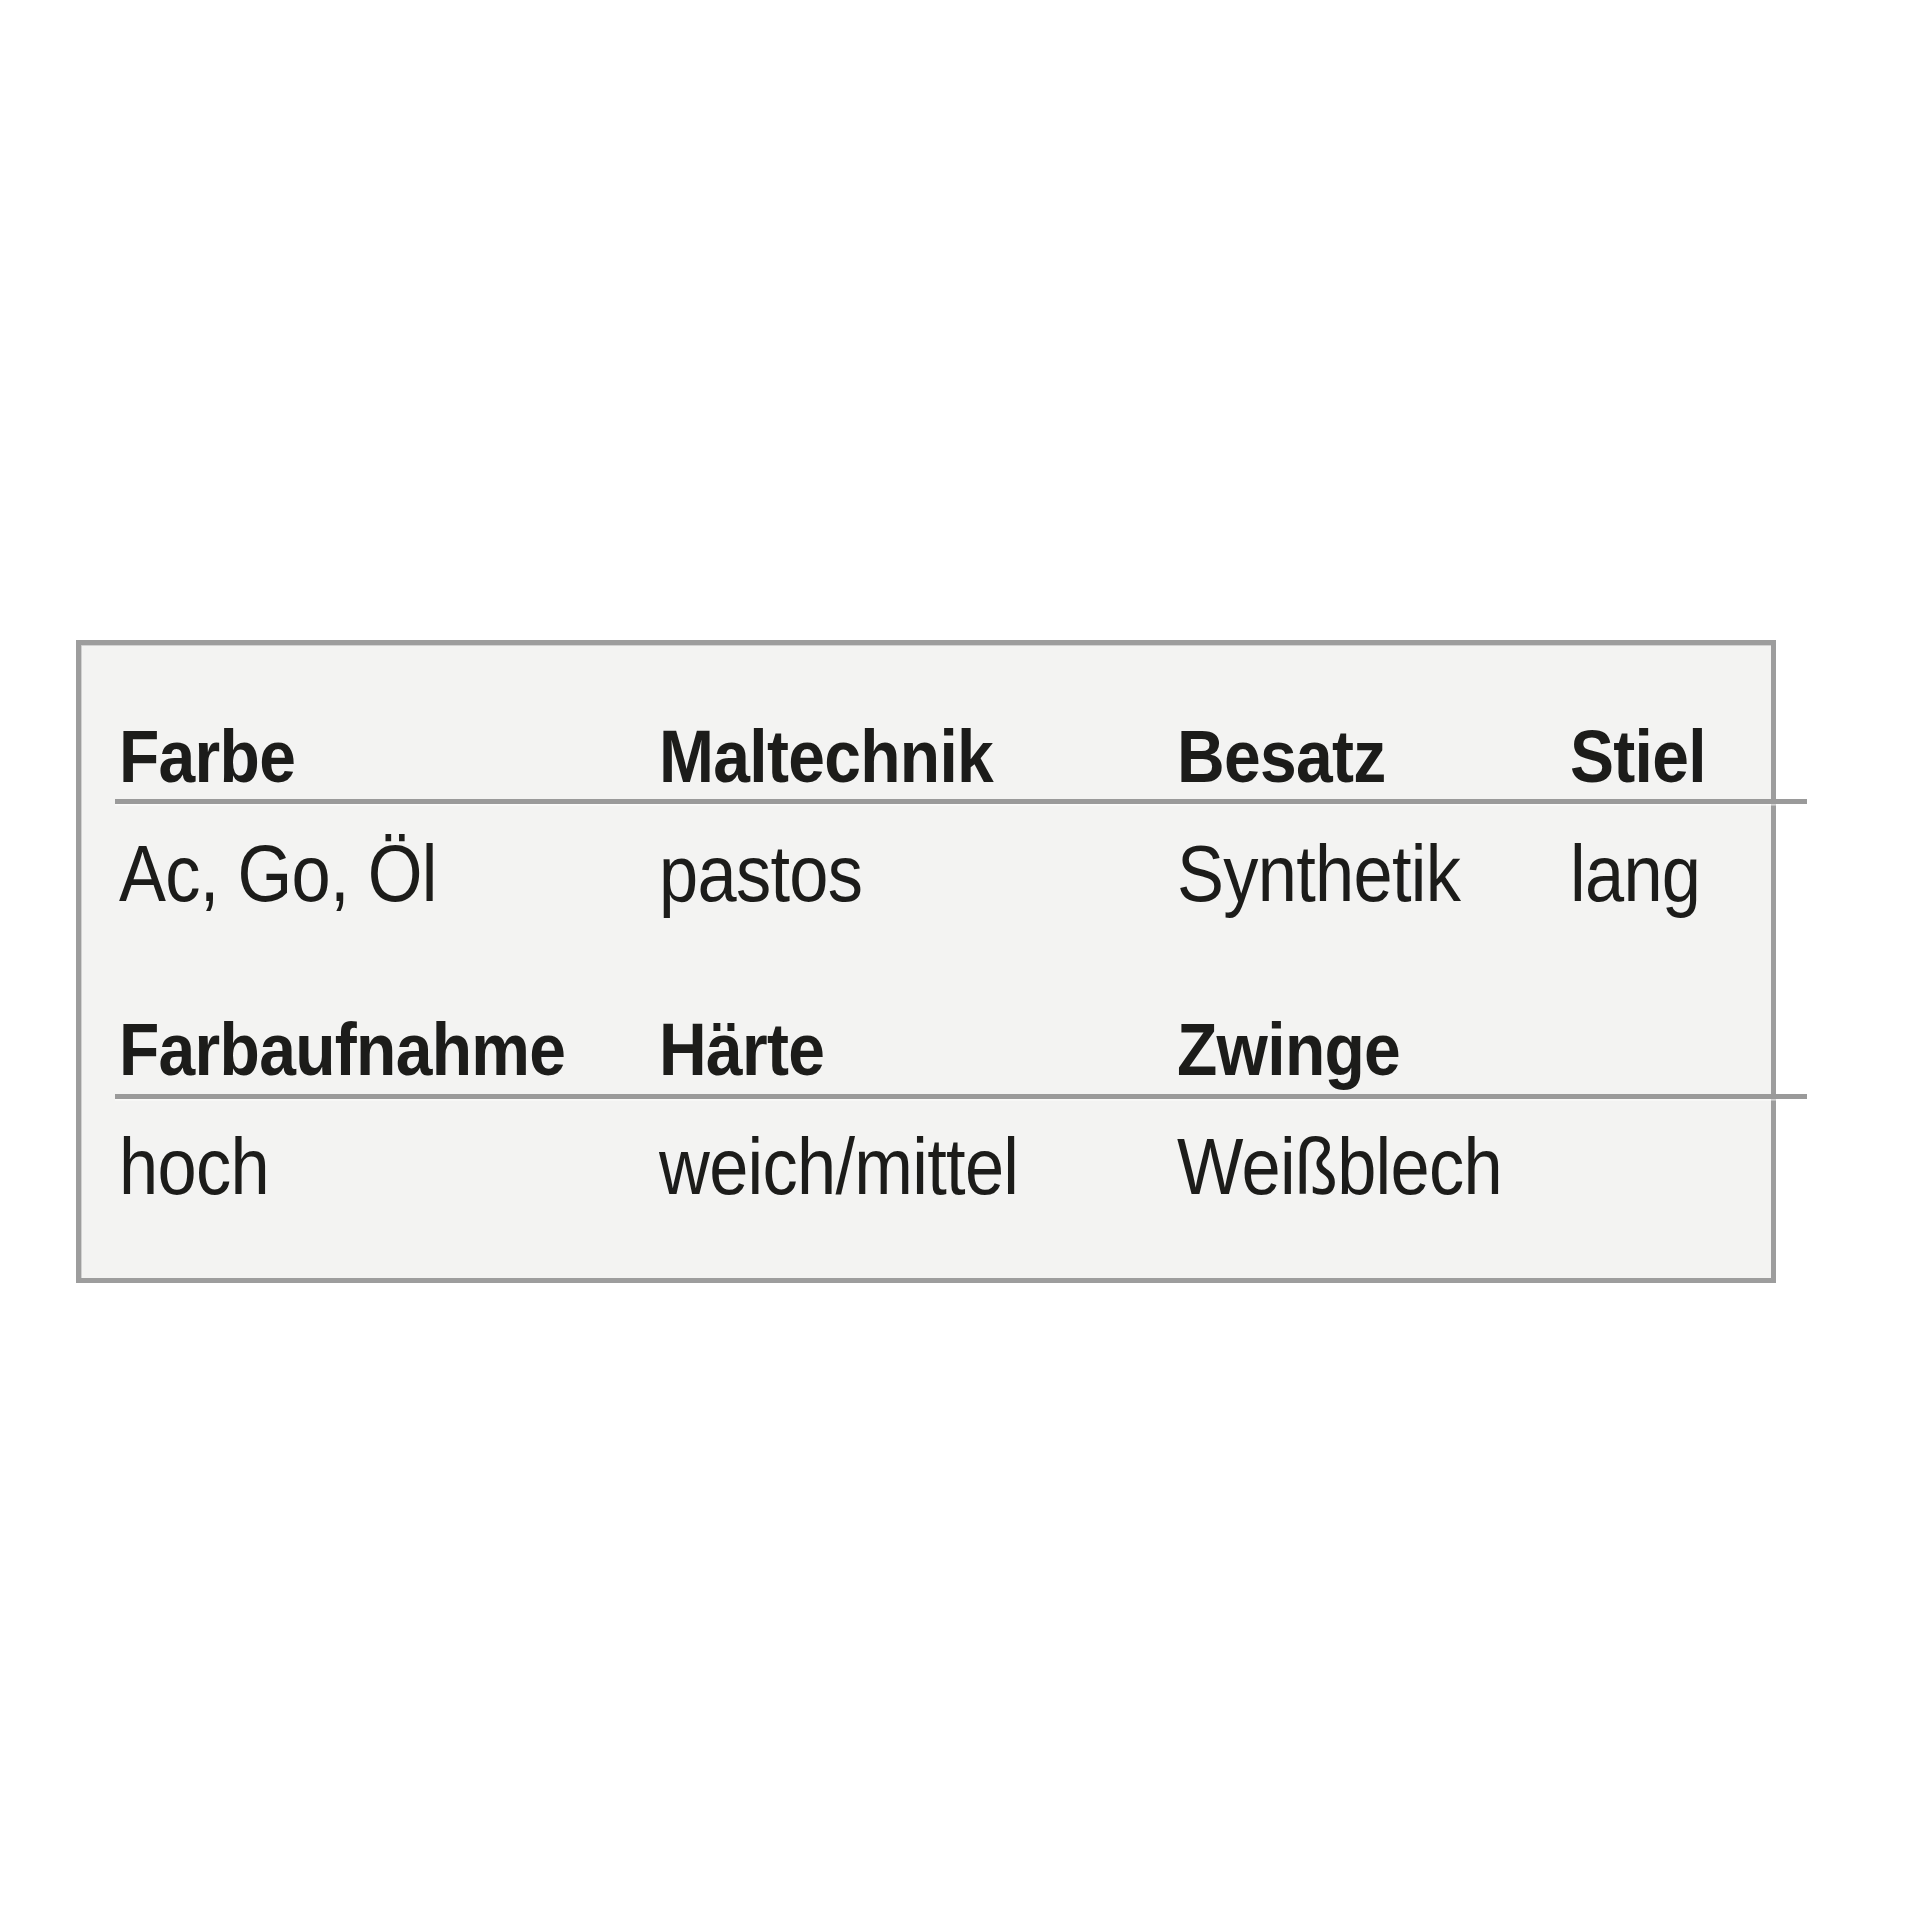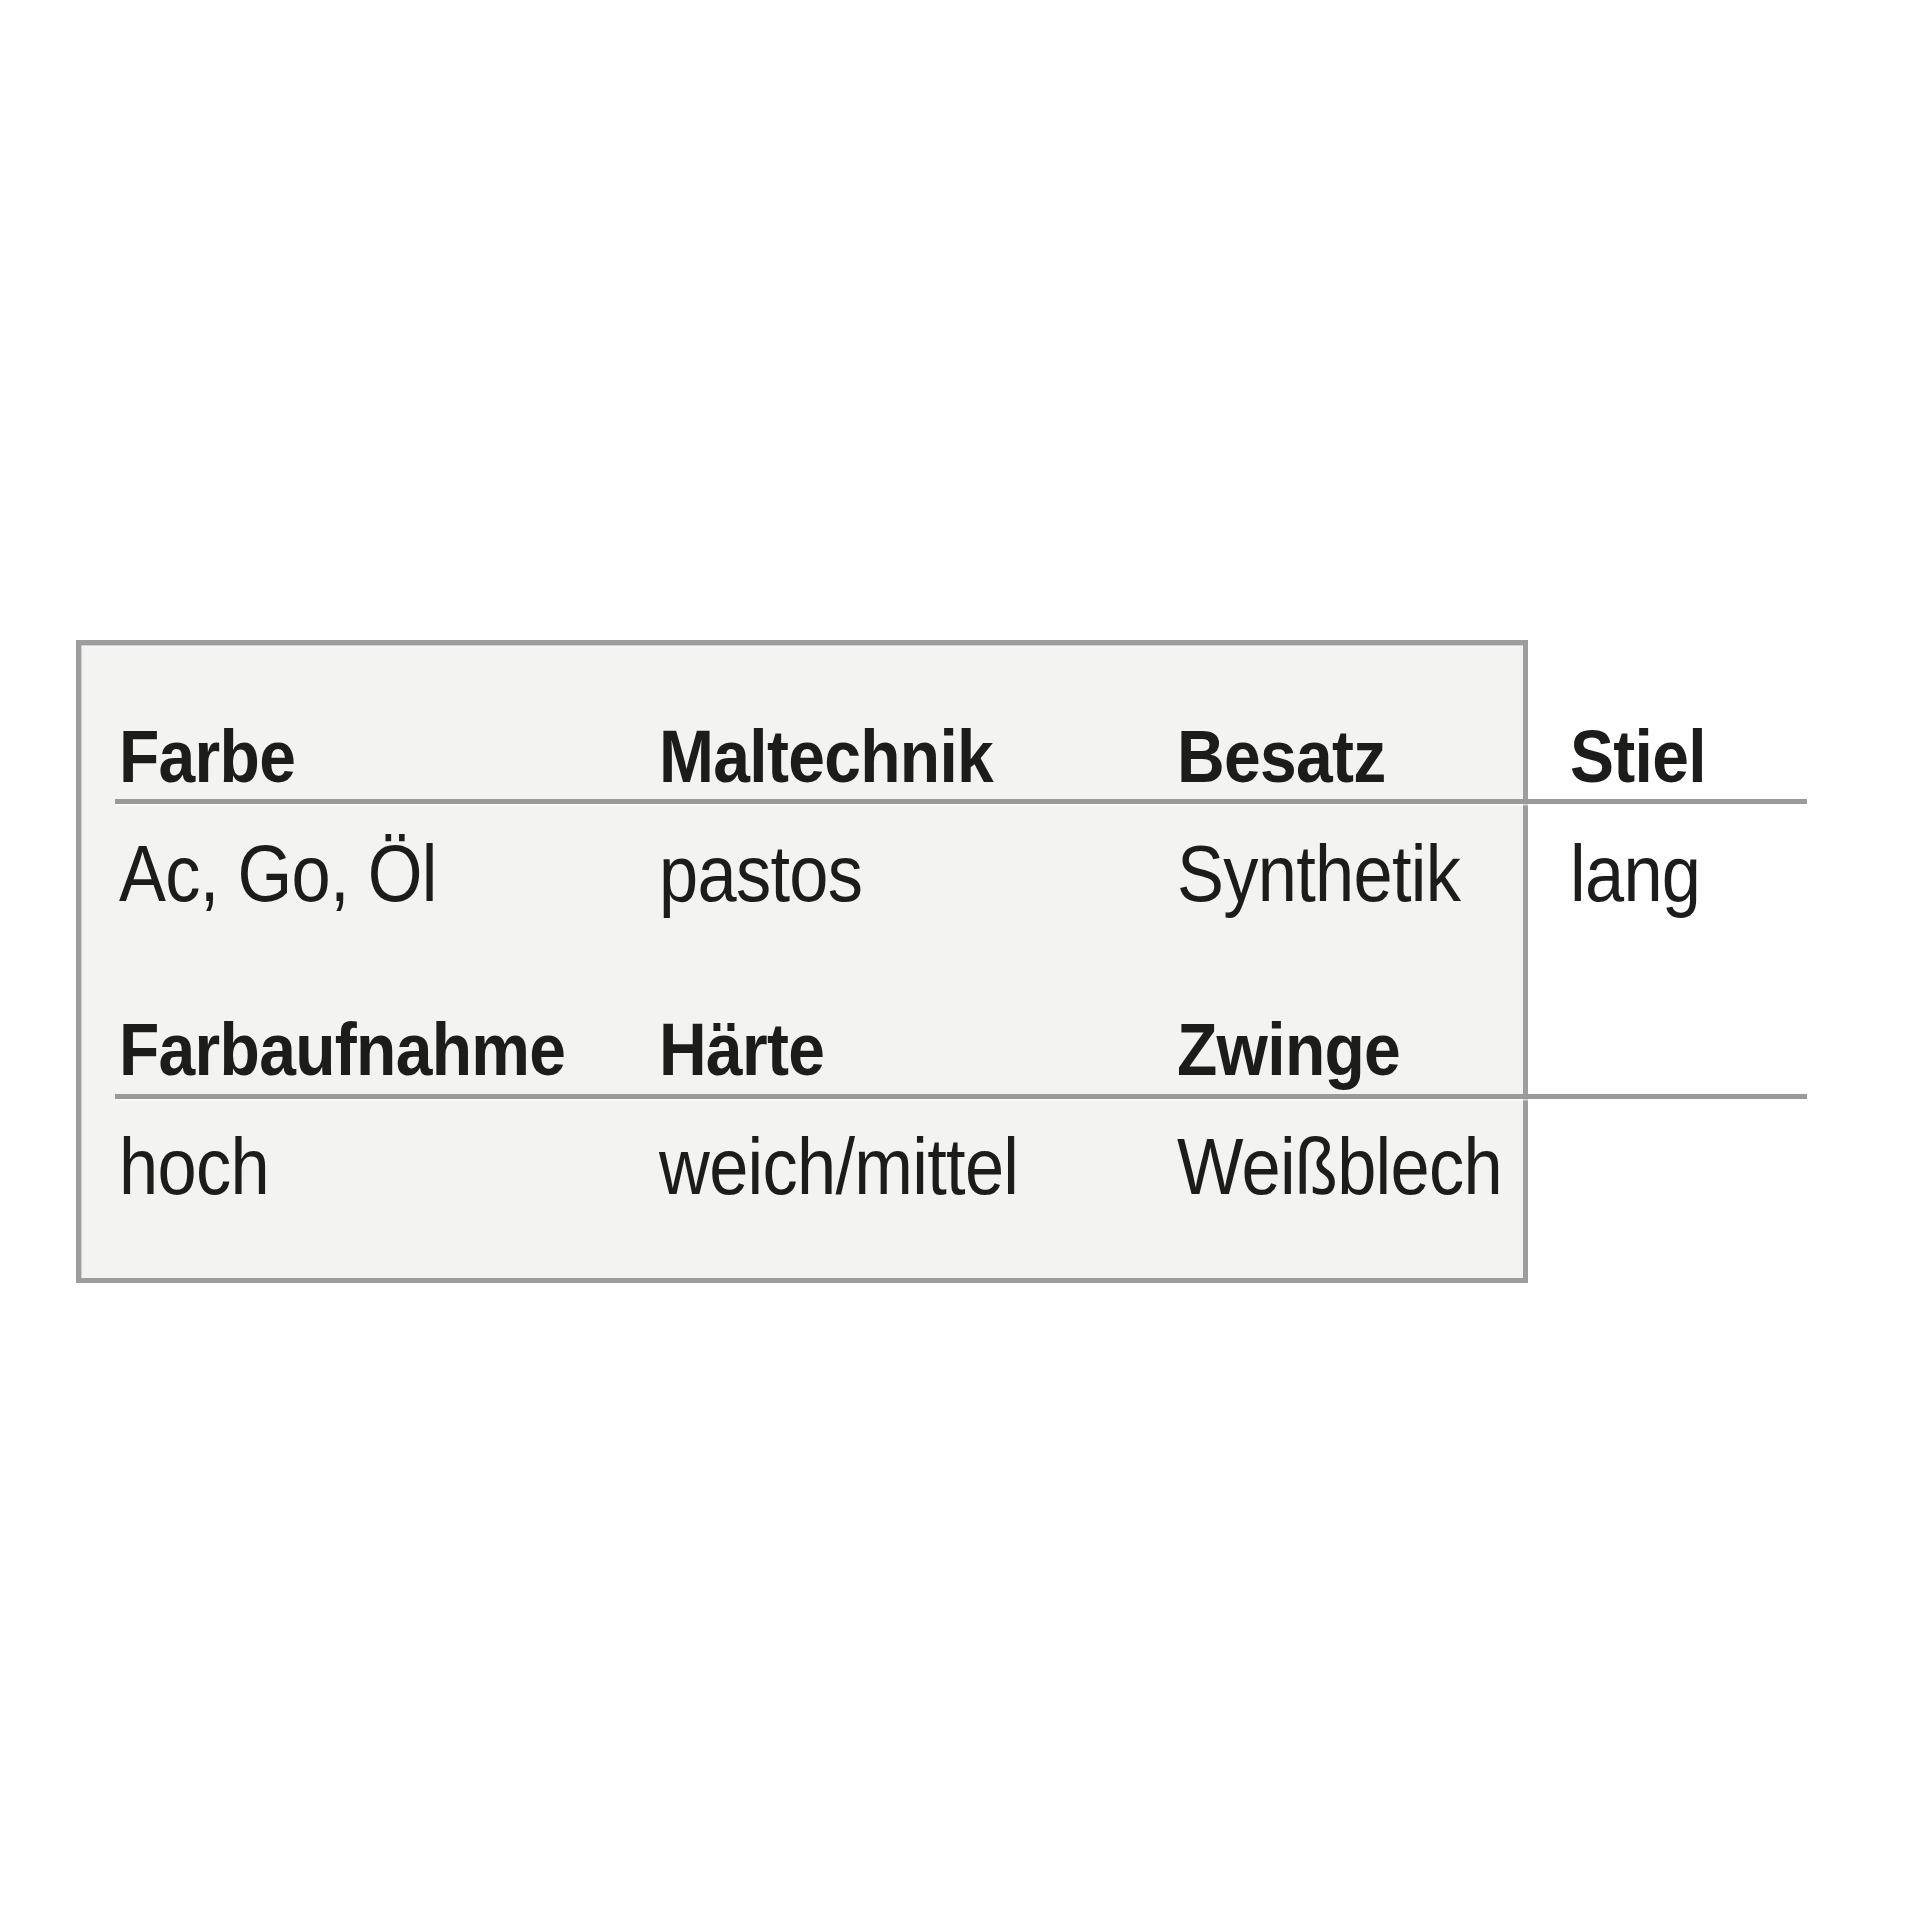--- a/index.html
+++ b/index.html
@@ -11,21 +11,21 @@
     position: relative;
     width: 1925px;
     height: 1925px;
     font-family: "Liberation Sans", sans-serif;
     overflow: hidden;
   }
   .card {
     position: absolute;
     left: 76px;
     top: 640px;
-    width: 1452px;
+    width: 1700px;
     height: 643px;
     box-sizing: border-box;
     background: var(--card-bg, #f3f3f2);
     border: 5.6px solid var(--card-border, #9d9d9d);
     box-shadow: inset 0.8px 0.8px 0 #c8c8c8;
   }
   .cell {
     position: absolute;
     white-space: nowrap;
     line-height: 1;

